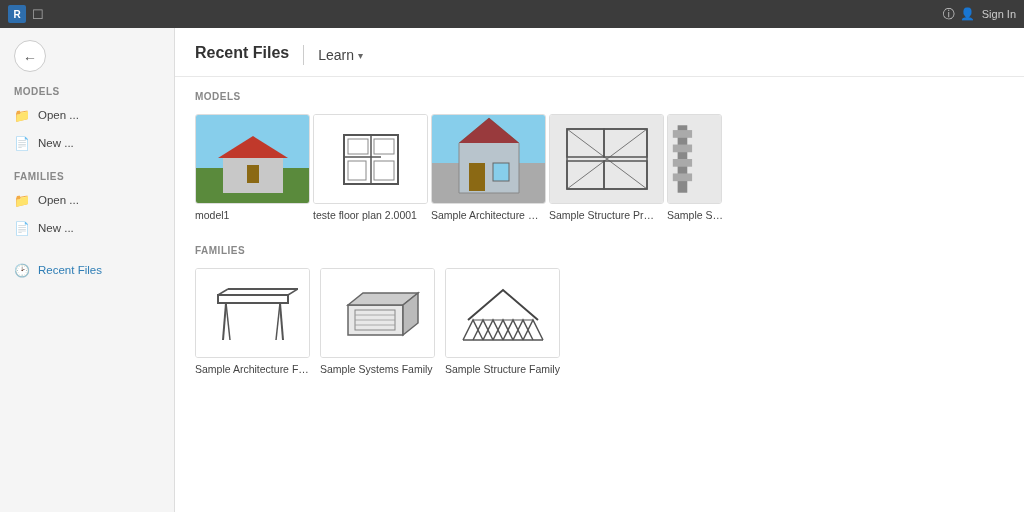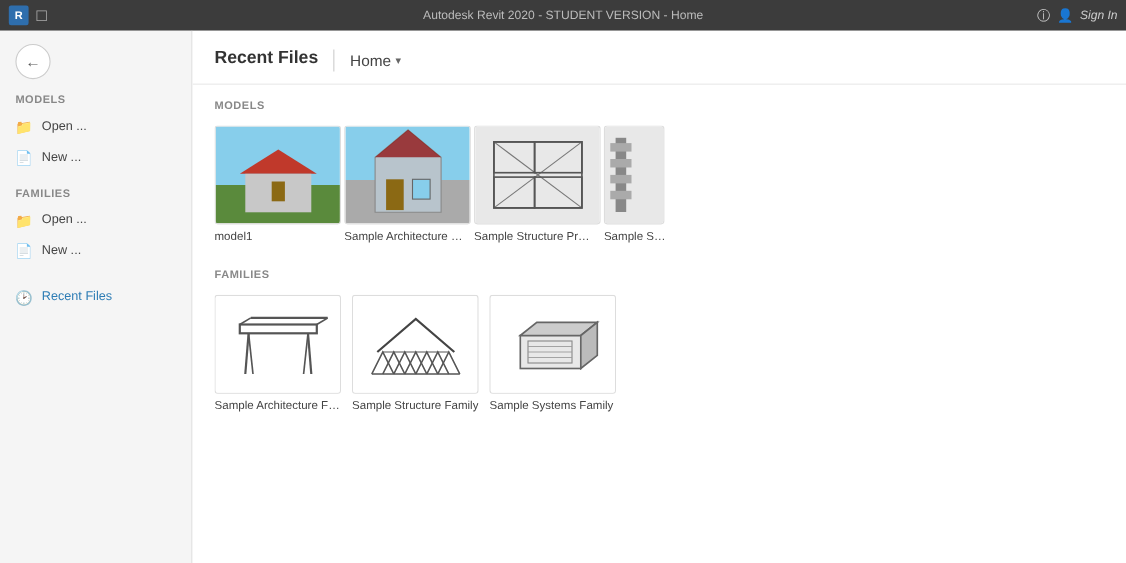--- a/index.html
+++ b/index.html
@@ -20,21 +20,21 @@
     #titlebar-logo {
       width: 18px; height: 18px;
       background: #2e6ead;
       border-radius: 2px;
       display: flex; align-items: center; justify-content: center;
       color: white; font-weight: bold; font-size: 10px;
     }
     #titlebar-icons { display: flex; gap: 4px; align-items: center; }
     #titlebar-icons span { font-size: 13px; color: #aaa; }
     #titlebar-right { display: flex; align-items: center; gap: 6px; color: #ccc; font-size: 11px; }
-    #sign-in-btn { color: #ccc; font-size: 11px; cursor: pointer; font-style: italic; }
+    #sign-in-btn { color: #ccc; font-size: 11px; cursor: pointer; }
 
     
     #app { display: flex; height: calc(512px - 28px); background: #f0f0f0; }
 
     
     #sidebar {
       width: 175px;
       background: #f5f5f5;
       border-right: 1px solid #ddd;
       padding: 12px 0;
@@ -245,21 +245,20 @@
 </head>
 <body>
 
 <div id="titlebar">
   <div id="titlebar-left">
     <div id="titlebar-logo">R</div>
     <div id="titlebar-icons">
       <span>☐</span>
     </div>
   </div>
-  <div style="position:absolute;left:50%;transform:translateX(-50%);font-size:11px;color:#bbb;">Autodesk Revit 2020 - STUDENT VERSION - Home</div>
   <div id="titlebar-right">
     <span style="font-size:12px;">ⓘ</span>
     <span style="font-size:12px;">👤</span>
     <span id="sign-in-btn">Sign In</span>
   </div>
 </div>
 
 <div id="app">
 
   <div id="sidebar">
@@ -293,21 +292,21 @@
       <span>Recent Files</span>
     </div>
   </div>
 
   <div id="content">
 
     <div id="content-header">
       <span id="recent-files-tab">Recent Files</span>
       <div id="header-divider"></div>
       <div id="learn-tab">
-        <span>Home</span>
+        <span>Learn</span>
         <span id="learn-chevron">▾</span>
       </div>
     </div>
 
     <div class="section">
       <div class="section-title">MODELS</div>
       <div class="cards-grid">
 
         <div class="model-card">
           <div class="card-thumb">
@@ -315,20 +314,36 @@
               <div class="house-roof"></div>
               <div class="house-body">
                 <div class="house-door"></div>
               </div>
             </div>
           </div>
           <div class="card-label">model1</div>
         </div>
 
 
+        <div class="model-card">
+          <div class="card-thumb">
+            <div class="thumb-floorplan">
+              <svg viewBox="0 0 70 65">
+                <rect x="8" y="8" width="54" height="49" fill="none" stroke="#555" stroke-width="2"></rect>
+                <line x1="8" y1="30" x2="45" y2="30" stroke="#555" stroke-width="1.5"></line>
+                <line x1="35" y1="8" x2="35" y2="57" stroke="#555" stroke-width="1.5"></line>
+                <rect x="12" y="12" width="20" height="15" fill="none" stroke="#888" stroke-width="1"></rect>
+                <rect x="38" y="12" width="20" height="15" fill="none" stroke="#888" stroke-width="1"></rect>
+                <rect x="12" y="34" width="18" height="19" fill="none" stroke="#888" stroke-width="1"></rect>
+                <rect x="38" y="34" width="20" height="19" fill="none" stroke="#888" stroke-width="1"></rect>
+              </svg>
+            </div>
+          </div>
+          <div class="card-label">teste floor plan 2.0001</div>
+        </div>
 
 
         <div class="model-card">
           <div class="card-thumb">
             <div class="thumb-arch">
               <svg width="80" height="90" viewBox="0 0 80 90" style="position:absolute;">
                 <polygon points="40,5 70,30 70,80 10,80 10,30" fill="#b8c4cc" stroke="#888" stroke-width="1"></polygon>
                 <rect x="20" y="50" width="16" height="28" fill="#8B6914"></rect>
                 <rect x="44" y="50" width="16" height="18" fill="#87ceeb" stroke="#666" stroke-width="1"></rect>
                 <polygon points="40,5 70,30 10,30" fill="#8B0000" opacity="0.7"></polygon>
@@ -393,20 +408,42 @@
                 <line x1="80" y1="20" x2="90" y2="14" stroke="#555" stroke-width="1.5"></line>
                 <line x1="20" y1="14" x2="90" y2="14" stroke="#555" stroke-width="2"></line>
               </svg>
             </div>
           </div>
           <div class="card-label">Sample Architecture Family</div>
         </div>
 
         <div class="family-card">
           <div class="card-thumb">
+            <div class="thumb-box">
+              <svg width="90" height="75" viewBox="0 0 90 75">
+
+                <rect x="15" y="30" width="55" height="30" fill="#e8e8e8" stroke="#666" stroke-width="1.5"></rect>
+
+                <polygon points="15,30 30,18 85,18 70,30" fill="#ccc" stroke="#666" stroke-width="1.5"></polygon>
+
+                <polygon points="70,30 85,18 85,48 70,60" fill="#bbb" stroke="#666" stroke-width="1.5"></polygon>
+
+                <rect x="22" y="35" width="40" height="20" fill="none" stroke="#888" stroke-width="1"></rect>
+
+                <line x1="22" y1="40" x2="62" y2="40" stroke="#999" stroke-width="0.8"></line>
+                <line x1="22" y1="45" x2="62" y2="45" stroke="#999" stroke-width="0.8"></line>
+                <line x1="22" y1="50" x2="62" y2="50" stroke="#999" stroke-width="0.8"></line>
+              </svg>
+            </div>
+          </div>
+          <div class="card-label">Sample Systems Family</div>
+        </div>
+
+        <div class="family-card">
+          <div class="card-thumb">
             <div class="thumb-triangle">
               <svg width="90" height="75" viewBox="0 0 90 75">
 
                 <polyline points="5,65 15,45 25,65" fill="none" stroke="#555" stroke-width="1.5"></polyline>
                 <polyline points="15,65 25,45 35,65" fill="none" stroke="#555" stroke-width="1.5"></polyline>
                 <polyline points="25,65 35,45 45,65" fill="none" stroke="#555" stroke-width="1.5"></polyline>
                 <polyline points="35,65 45,45 55,65" fill="none" stroke="#555" stroke-width="1.5"></polyline>
                 <polyline points="45,65 55,45 65,65" fill="none" stroke="#555" stroke-width="1.5"></polyline>
                 <polyline points="55,65 65,45 75,65" fill="none" stroke="#555" stroke-width="1.5"></polyline>
                 <polyline points="65,65 75,45 85,65" fill="none" stroke="#555" stroke-width="1.5"></polyline>
@@ -415,39 +452,17 @@
 
                 <polyline points="15,45 25,45 35,45 45,45 55,45 65,45 75,45" fill="none" stroke="#555" stroke-width="1"></polyline>
 
                 <polyline points="10,45 45,15 80,45" fill="none" stroke="#444" stroke-width="2"></polyline>
               </svg>
             </div>
           </div>
           <div class="card-label">Sample Structure Family</div>
         </div>
 
-        <div class="family-card">
-          <div class="card-thumb">
-            <div class="thumb-box">
-              <svg width="90" height="75" viewBox="0 0 90 75">
-
-                <rect x="15" y="30" width="55" height="30" fill="#e8e8e8" stroke="#666" stroke-width="1.5"></rect>
-
-                <polygon points="15,30 30,18 85,18 70,30" fill="#ccc" stroke="#666" stroke-width="1.5"></polygon>
-
-                <polygon points="70,30 85,18 85,48 70,60" fill="#bbb" stroke="#666" stroke-width="1.5"></polygon>
-
-                <rect x="22" y="35" width="40" height="20" fill="none" stroke="#888" stroke-width="1"></rect>
-
-                <line x1="22" y1="40" x2="62" y2="40" stroke="#999" stroke-width="0.8"></line>
-                <line x1="22" y1="45" x2="62" y2="45" stroke="#999" stroke-width="0.8"></line>
-                <line x1="22" y1="50" x2="62" y2="50" stroke="#999" stroke-width="0.8"></line>
-              </svg>
-            </div>
-          </div>
-          <div class="card-label">Sample Systems Family</div>
-        </div>
-
       </div>
     </div>
 
   </div>
 </div>
 
 </body></html>

